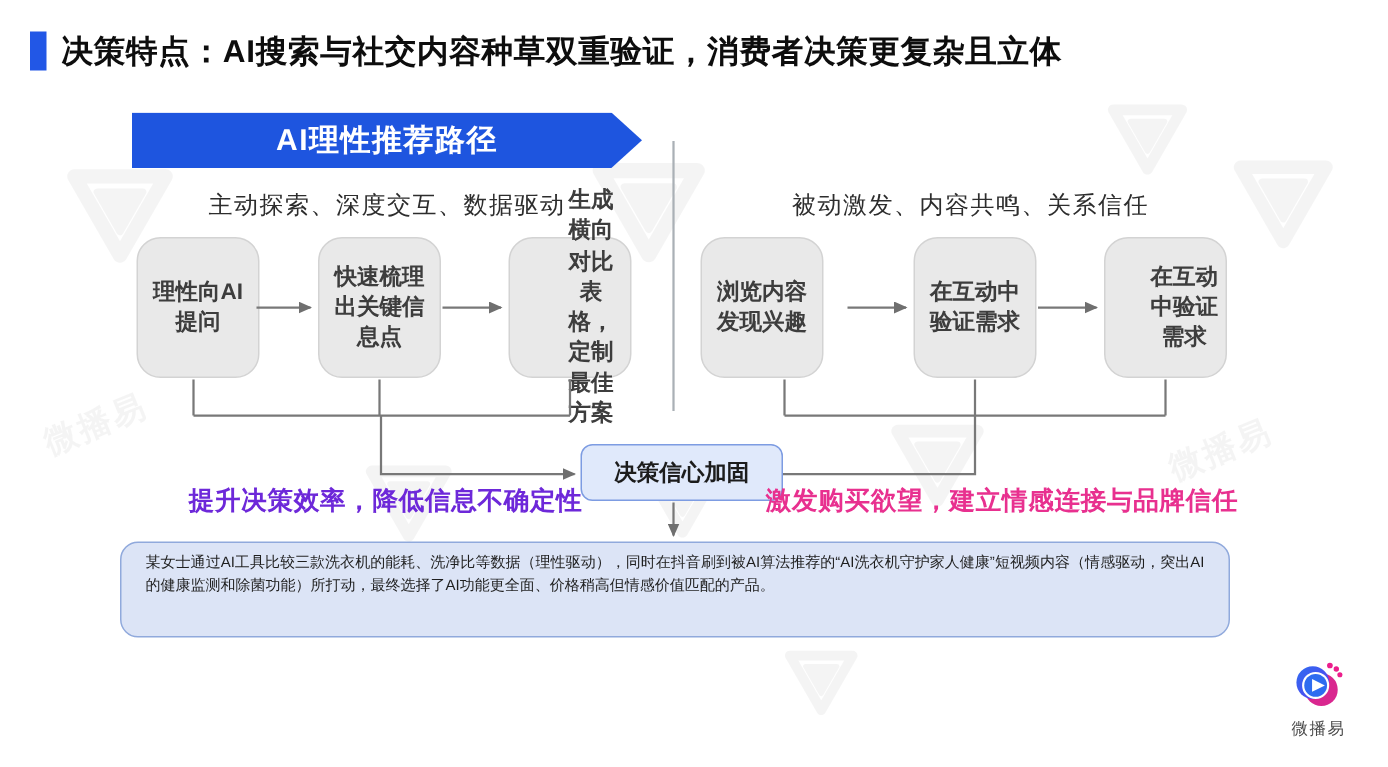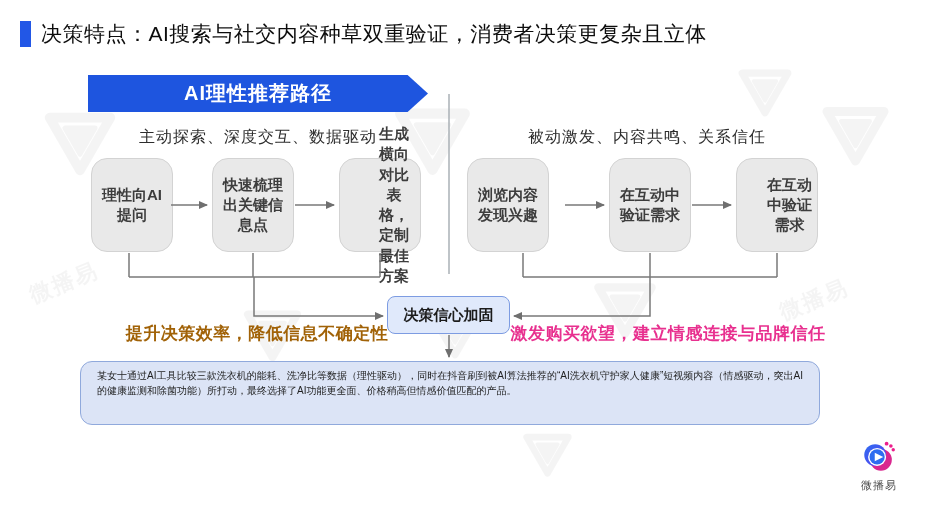--- a/index.html
+++ b/index.html
@@ -3,43 +3,43 @@
 <meta charset="utf-8">
 <style>
   html,body{margin:0;padding:0;background:#ffffff;}
   .canvas{
     position:relative;width:925px;height:511px;background:#ffffff;overflow:hidden;
     font-family:"Liberation Sans","DejaVu Sans",sans-serif;
   }
   
   .title-row{position:absolute;left:20px;top:18px;width:880px;height:32px;display:flex;align-items:center;}
   .title-bar{width:11px;height:26px;background:#2257e6;margin-right:10px;flex:0 0 auto;}
-  .title-text{font-size:21px;font-weight:normal;color:#0d0d0d;letter-spacing:.5px;white-space:nowrap;}
+  .title-text{font-size:21px;font-weight:bold;color:#0d0d0d;letter-spacing:.5px;white-space:nowrap;}
   
   .banner{position:absolute;top:75px;height:37px;width:340px;display:flex;align-items:center;justify-content:center;
           color:#fff;font-size:20px;font-weight:bold;letter-spacing:1px;}
   .banner.rational{left:88px;background:#1e55df;clip-path:polygon(0 0,94% 0,100% 50%,94% 100%,0 100%);}
   .banner.social{left:477px;background:#f2137f;clip-path:polygon(6% 0,100% 0,100% 100%,6% 100%,0 50%);}
   
   .subtitle{position:absolute;top:127px;width:340px;text-align:center;font-size:16px;font-weight:500;color:#2d2d2d;letter-spacing:1px;}
   .subtitle.rational{left:88px;}
   .subtitle.social{left:477px;}
   
   .step{position:absolute;top:158px;width:82px;height:94px;background:#e9e9e9;border:1px solid #d3d3d3;border-radius:16px;
         display:flex;align-items:center;justify-content:center;text-align:center;
         font-size:15px;font-weight:600;color:#3d3d3d;line-height:1.35;padding:4px;box-sizing:border-box;}
   .step.l1{left:91px;} .step.l2{left:212px;} .step.l3{left:339px;padding-left:32px;}
   .step.r1{left:467px;} .step.r2{left:609px;} .step.r3{left:736px;padding-left:29px;}
   
-  .center-node{position:absolute;left:387px;top:296px;width:123px;height:38px;background:#e0e9fb;border:1.5px solid #7d9ce2;
+  .center-node{position:absolute;left:387px;top:296px;width:135px;height:38px;background:#e0e9fb;border:1.5px solid #7d9ce2;
         border-radius:8px;display:flex;align-items:center;justify-content:center;
         font-size:15px;font-weight:bold;color:#1c1c1c;box-sizing:border-box;}
   
   .outcome{position:absolute;top:322px;width:320px;text-align:center;font-size:17px;font-weight:bold;letter-spacing:.5px;}
-  .outcome.rational{left:97px;color:#a16207;}
+  .outcome.rational{left:97px;color:#6d28d9;}
   .outcome.social{left:508px;color:#e8308f;}
   
   .case-box{position:absolute;left:80px;top:361px;width:740px;height:64px;background:#dce4f6;border:1.5px solid #90a9dc;
         border-radius:12px;box-sizing:border-box;padding:6px 16px;
         font-size:10px;font-weight:500;color:#1f1f1f;line-height:1.5;text-align:justify;}
   
   .connectors{position:absolute;left:0;top:0;width:925px;height:511px;pointer-events:none;}
   
   .wm{position:absolute;opacity:.06;color:#555;pointer-events:none;}
   .wm-text{position:absolute;opacity:.07;color:#777;font-size:22px;font-weight:bold;transform:rotate(-22deg);pointer-events:none;letter-spacing:2px;}

